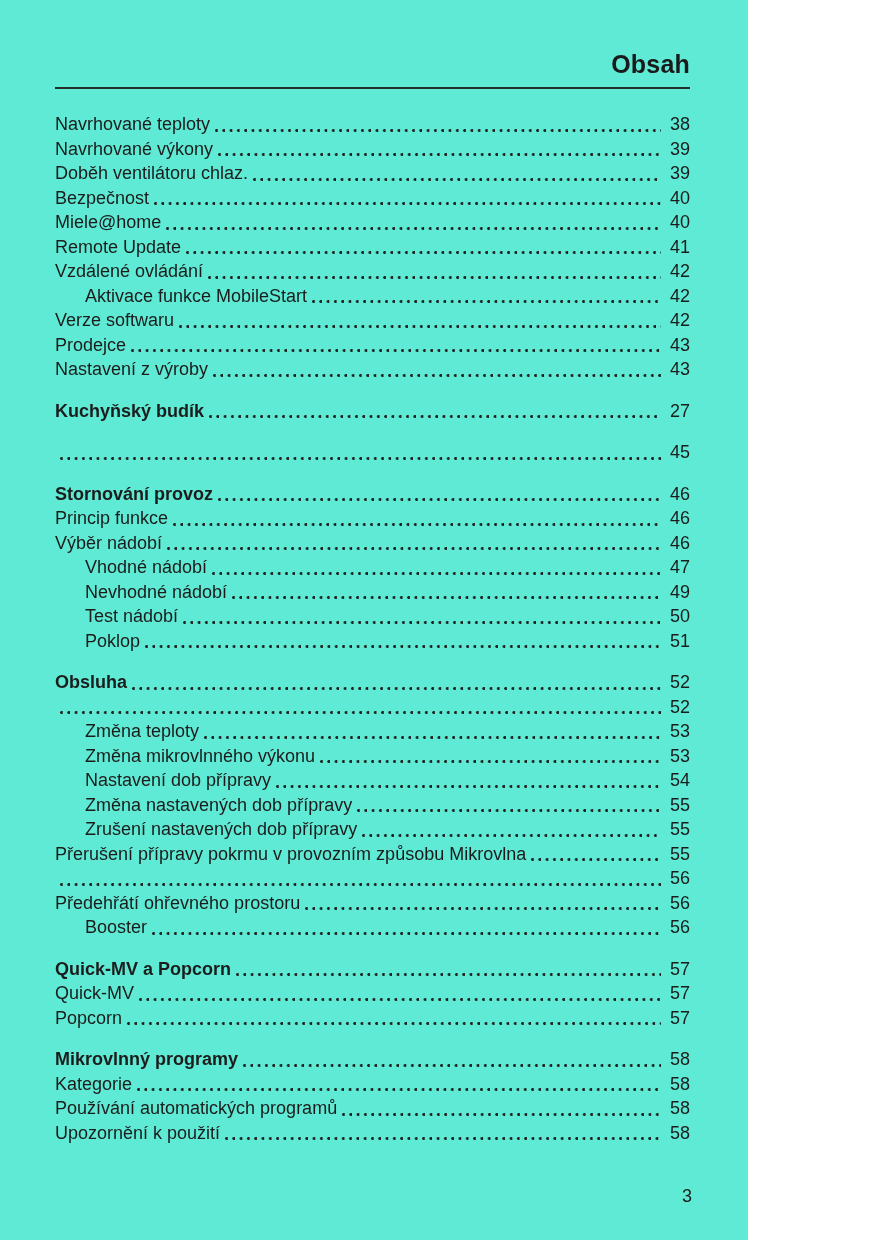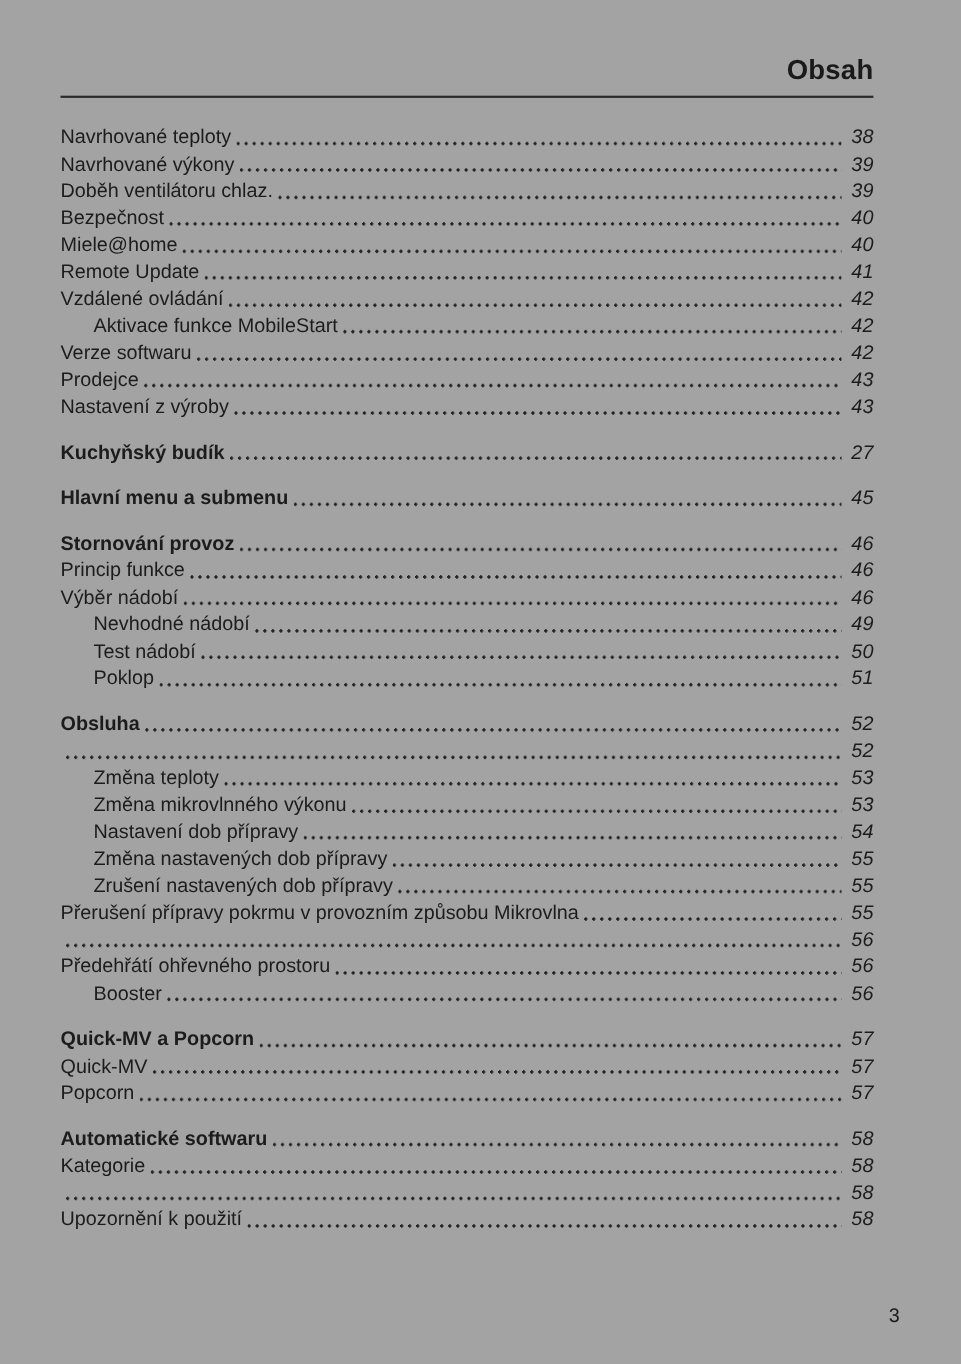--- a/index.html
+++ b/index.html
@@ -2,27 +2,27 @@
 <html><head>
 <meta charset="utf-8">
 <style>
   html, body {
     margin: 0;
     padding: 0;
     background: #ffffff;
   }
   .page {
     position: relative;
-    width: 874px;
+    width: 748px;
     height: 1240px;
-    background: #a3a3a3;
+    background: #5eead4;
     font-family: "Liberation Sans", sans-serif;
     color: #1c1c1c;
     box-sizing: border-box;
-    padding: 50px 80px 0 55px;
+    padding: 50px 58px 0 55px;
     overflow: hidden;
   }
   .header {
     text-align: right;
   }
   .page-title {
     font-size: 25px;
     font-weight: 700;
     line-height: 28px;
     letter-spacing: 0.2px;
@@ -64,21 +64,20 @@
     background-image: radial-gradient(circle at 1.5px 2.5px, #222 1.25px, rgba(0,0,0,0) 1.6px);
     background-size: 7.3px 5px;
     background-repeat: repeat-x;
     background-position: left bottom;
     min-width: 12px;
   }
   .toc-page {
     flex: 0 0 auto;
     min-width: 26px;
     text-align: right;
-    font-style: italic;
   }
   .footer-pagenum {
     position: absolute;
     right: 56px;
     top: 1186px;
     font-size: 18px;
     color: #1c1c1c;
   }
 </style>
 </head>
@@ -145,40 +144,44 @@
         <span class="toc-label">Nastavení z výroby</span>
         <span class="toc-leader"></span>
         <span class="toc-page">43</span>
       </div>
       <div class="toc-row bold gap-before">
         <span class="toc-label">Kuchyňský budík</span>
         <span class="toc-leader"></span>
         <span class="toc-page">27</span>
       </div>
       <div class="toc-row bold gap-before">
-        <span class="toc-label">Hlavní menu a submenu</span>
         <span class="toc-leader"></span>
         <span class="toc-page">45</span>
       </div>
       <div class="toc-row bold gap-before">
         <span class="toc-label">Stornování provoz</span>
         <span class="toc-leader"></span>
         <span class="toc-page">46</span>
       </div>
       <div class="toc-row">
         <span class="toc-label">Princip funkce</span>
         <span class="toc-leader"></span>
         <span class="toc-page">46</span>
       </div>
       <div class="toc-row">
         <span class="toc-label">Výběr nádobí</span>
         <span class="toc-leader"></span>
         <span class="toc-page">46</span>
       </div>
       <div class="toc-row indent-1">
+        <span class="toc-label">Vhodné nádobí</span>
+        <span class="toc-leader"></span>
+        <span class="toc-page">47</span>
+      </div>
+      <div class="toc-row indent-1">
         <span class="toc-label">Nevhodné nádobí</span>
         <span class="toc-leader"></span>
         <span class="toc-page">49</span>
       </div>
       <div class="toc-row indent-1">
         <span class="toc-label">Test nádobí</span>
         <span class="toc-leader"></span>
         <span class="toc-page">50</span>
       </div>
       <div class="toc-row indent-1">
@@ -248,30 +251,31 @@
         <span class="toc-label">Quick-MV</span>
         <span class="toc-leader"></span>
         <span class="toc-page">57</span>
       </div>
       <div class="toc-row">
         <span class="toc-label">Popcorn</span>
         <span class="toc-leader"></span>
         <span class="toc-page">57</span>
       </div>
       <div class="toc-row bold gap-before">
-        <span class="toc-label">Automatické softwaru</span>
+        <span class="toc-label">Mikrovlnný programy</span>
         <span class="toc-leader"></span>
         <span class="toc-page">58</span>
       </div>
       <div class="toc-row">
         <span class="toc-label">Kategorie</span>
         <span class="toc-leader"></span>
         <span class="toc-page">58</span>
       </div>
       <div class="toc-row">
+        <span class="toc-label">Používání automatických programů</span>
         <span class="toc-leader"></span>
         <span class="toc-page">58</span>
       </div>
       <div class="toc-row">
         <span class="toc-label">Upozornění k použití</span>
         <span class="toc-leader"></span>
         <span class="toc-page">58</span>
       </div>
     </div>
 

